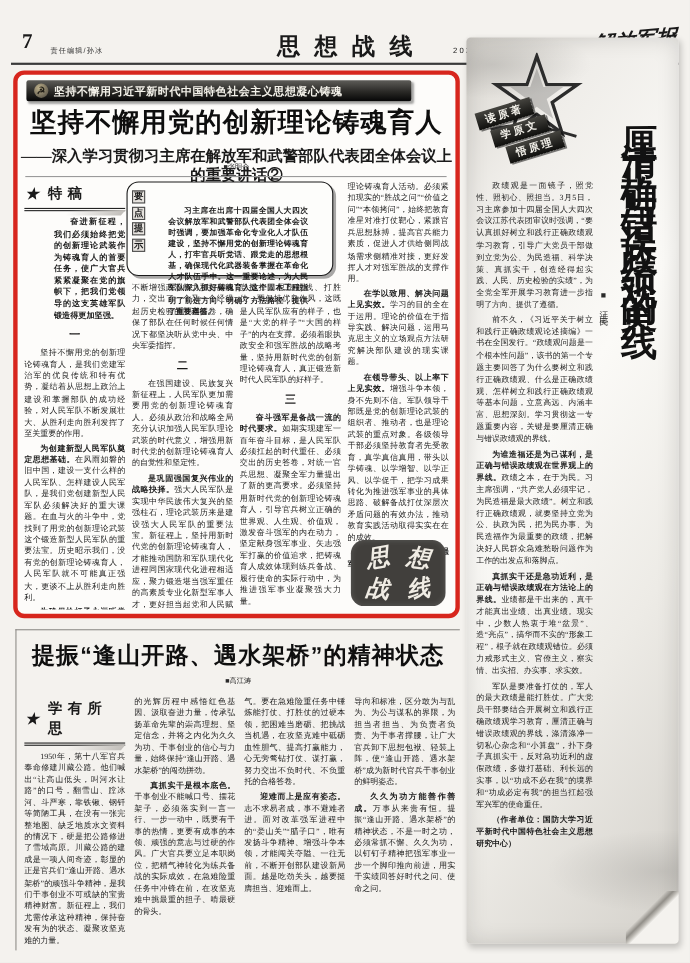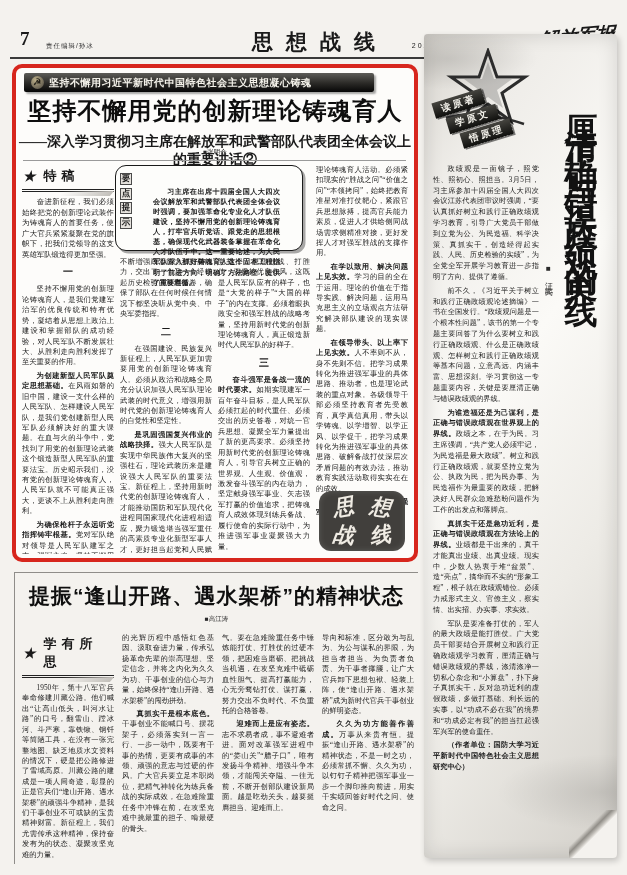--- a/index.html
+++ b/index.html
@@ -36,21 +36,21 @@
   .byline-c { position:absolute; left:0; width:100%; text-align:center; font-size:6.5px; color:#2a2a2a; }
   .main-byline { top:80px; }
   .head-rule { position:absolute; top:92px; left:7px; width:383px; height:1px; background:#9a9a9a; }
   .article-body { position:absolute; left:6px; top:97px; width:386px; height:389px; }
   .cols { display:flex; gap:6px; height:100%; }
   .col { width:92px; overflow:hidden; }
   .bb-cols .col { width:92px; }
   p.body { margin:0 0 3px; font-size:7.3px; line-height:1.43; text-align:justify; text-indent:2em; font-family:"Liberation Serif",serif; color:#1b1b1b; }
   p.cont { text-indent:0; }
   p.body b.lead { font-family:"Liberation Sans",sans-serif; font-weight:bold; }
-  p.intro { font-weight:normal; font-size:7.4px; font-family:"Liberation Sans",sans-serif; }
+  p.intro { font-weight:bold; font-size:7.4px; font-family:"Liberation Sans",sans-serif;margin-left:27px; }
   .divider { text-align:center; font-weight:900; font-size:10px; margin:5px 0; }
   p.attr { font-weight:bold; font-family:"Liberation Serif",serif; }
 
   .kicker { position:relative; display:flex; align-items:center; gap:7px; font-weight:900; font-size:13px; letter-spacing:5px; padding:2px 2px 4px; border-bottom:3px double #222; margin-bottom:5px; }
   .kicker .star { font-size:14px; letter-spacing:0; transform:skewX(-12deg); }
   .kicker::after { content:""; position:absolute; right:2px; bottom:-7px; width:55%; height:5px; background:linear-gradient(90deg, transparent, #c2bfba); transform:skewX(-40deg); }
 
   .hl-box {
     position:absolute; left:93px; top:0; width:188px; height:86px;
     border:1.5px solid #1a1a1a; border-radius:11px; background:#fdfdfb;
@@ -143,21 +143,21 @@
         <div class="col">
           <div class="spacer"></div>
           <p class="body cont">党指挥，思想战线、打胜仗，要保持优良作风，这既是人民军队应有的样子，也是“大党的样子”“大国的样子”的内在支撑。必须着眼执政安全和强军胜战的战略考量，坚持用新时代党的创新理论铸魂育人，真正锻造新时代人民军队的好样子。</p>
           <div class="divider">三</div>
           <p class="body"><b class="lead">奋斗强军是备战一流的时代要求。</b><span>如期实现建军一百年奋斗目标，是人民军队必须扛起的时代重任、必须交出的历史答卷，对统一官兵思想、凝聚全军力量提出了新的更高要求。必须坚持用新时代党的创新理论铸魂育人，引导官兵树立正确的世界观、人生观、价值观，激发奋斗强军的内在动力，坚定献身强军事业、矢志强军打赢的价值追求，把铸魂育人成效体现到练兵备战、履行使命的实际行动中，为推进强军事业凝聚强大力量。</span></p>
         </div>
 
         <div class="col">
           <p class="body cont">理论铸魂育人活动。必须紧扣现实的“胜战之问”“价值之问”“本领拷问”，始终把教育准星对准打仗靶心，紧跟官兵思想脉搏，提高官兵能力素质，促进人才供给侧同战场需求侧精准对接，更好发挥人才对强军胜战的支撑作用。</p>
           <p class="body"><b class="lead">在学以致用、解决问题上见实效。</b><span>学习的目的全在于运用。理论的价值在于指导实践、解决问题，运用马克思主义的立场观点方法研究解决部队建设的现实课题。</span></p>
-          <p class="body"><b class="lead">在领导带头、以上率下上见实效。</b><span>人不率则不从，身不先则不信。把学习成果转化为推进强军事业的具体思路、推动者，也是理论武装的重点对象。各级领导干部必须坚持教育者先受教育，真学真信真用，带头以学铸魂、以学增智、以学正风、以学促干，把学习成果转化为推进强军事业的具体思路、破解备战打仗深层次矛盾问题的有效办法，推动教育实践活动取得实实在在的成效。</span></p>
+          <p class="body"><b class="lead">在领导带头、以上率下上见实效。</b><span>增强斗争本领，身不先则不信。军队领导干部既是党的创新理论武装的组织者、推动者，也是理论武装的重点对象。各级领导干部必须坚持教育者先受教育，真学真信真用，带头以学铸魂、以学增智、以学正风、以学促干，把学习成果转化为推进强军事业的具体思路、破解备战打仗深层次矛盾问题的有效办法，推动教育实践活动取得实实在在的成效。</span></p>
           <p class="body attr">（作者单位：习近平强军思想研究中心）</p>
         </div>
       </div>
 
       <div class="hl-box">
         <div class="hl-label">
           <span class="hl-ch">要</span>
           <span class="hl-ch">点</span>
           <span class="hl-ch">提</span>
           <span class="hl-ch">示</span>

